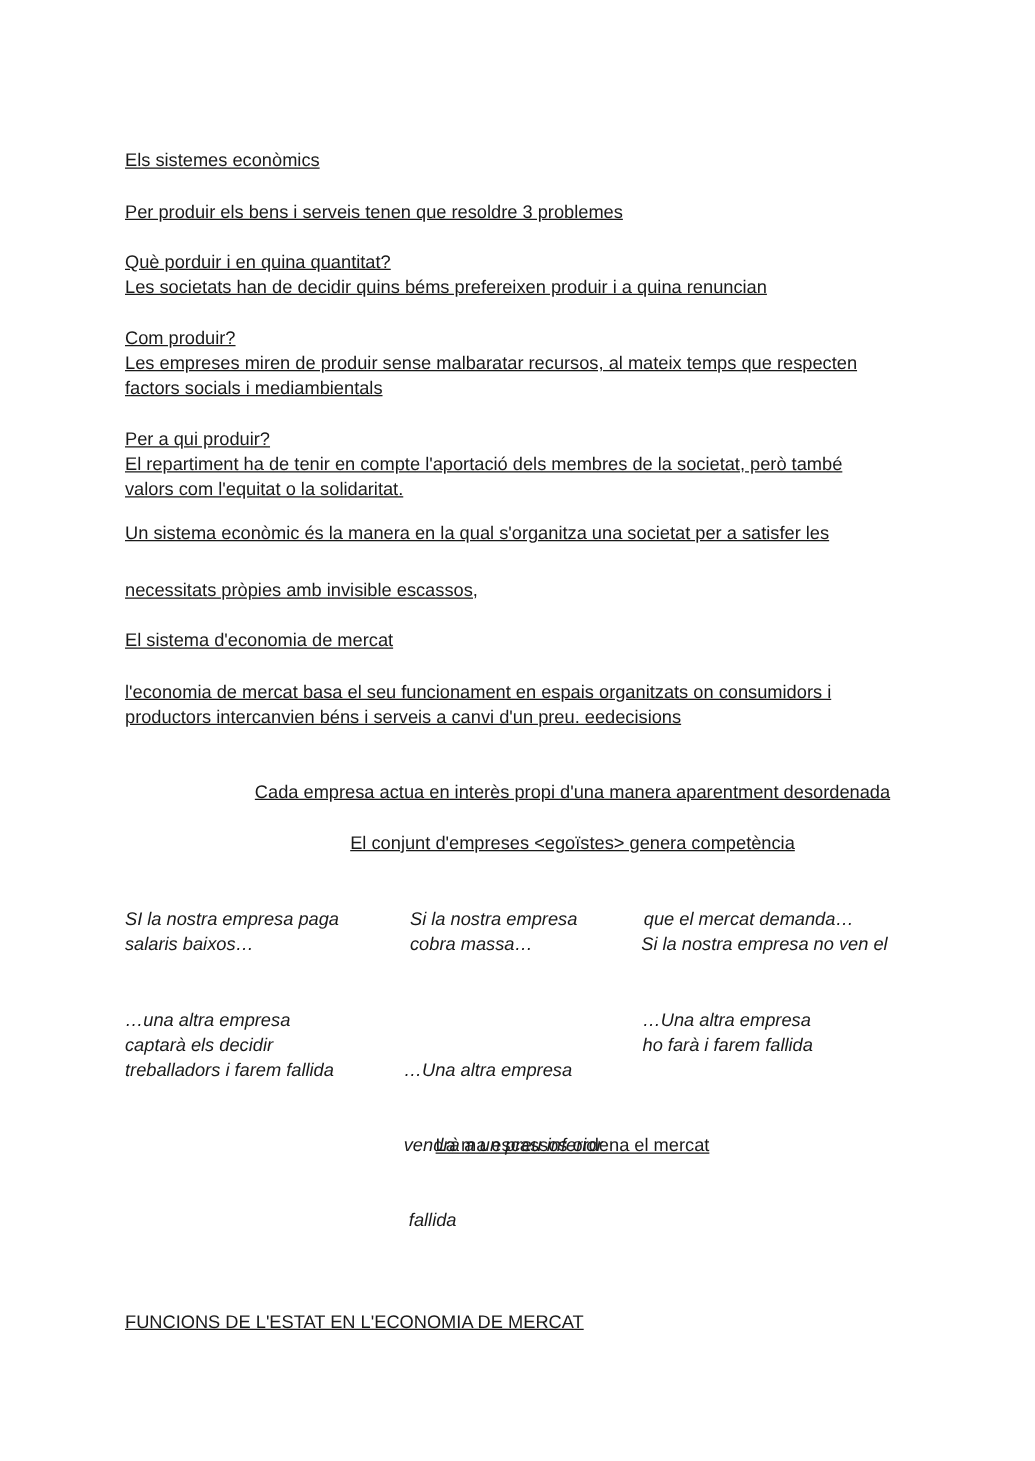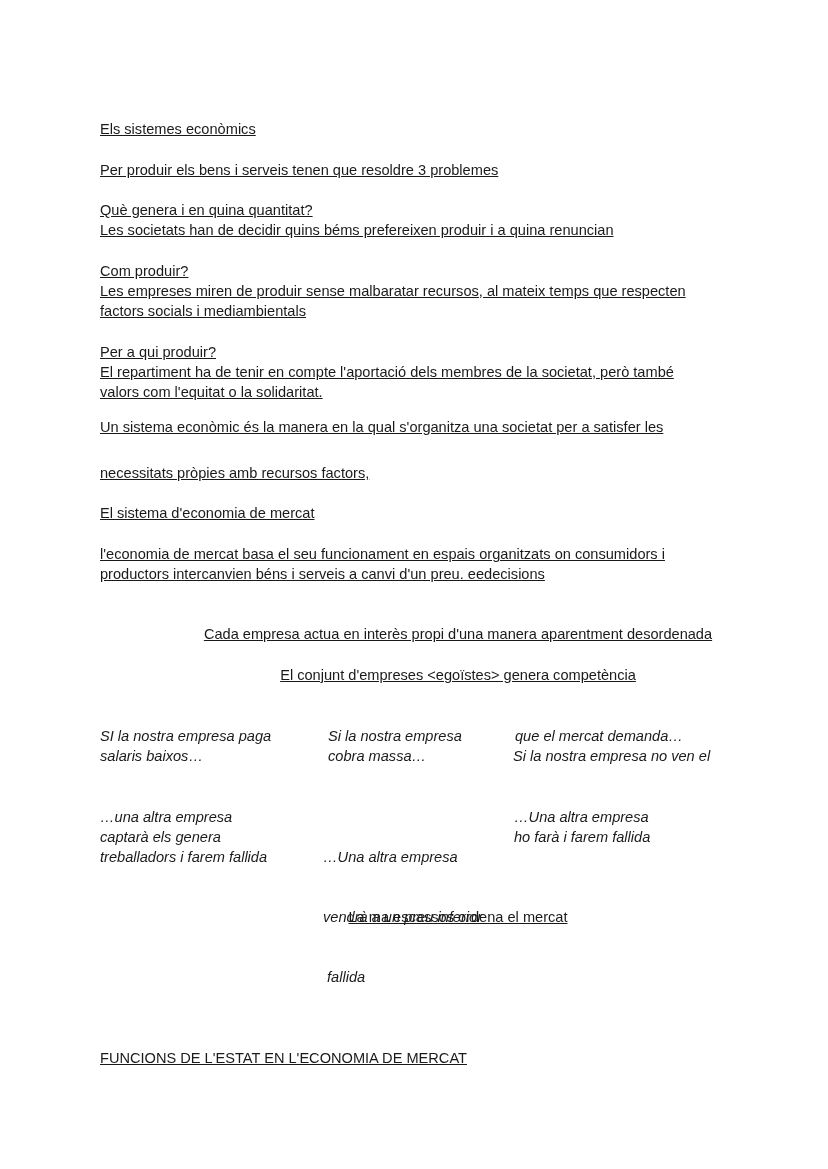--- a/index.html
+++ b/index.html
@@ -10,33 +10,33 @@
   .center { left: 0; width: 828px; text-align: center; padding-left: 44px; }
   .col { position: absolute; line-height: 20px; white-space: nowrap; font-style: italic; }
 </style>
 </head>
 <body>
 
 <div>
   <div class="line l" style="top:119px">Els sistemes econòmics</div>
   <div class="line l" style="top:160px">Per produir els bens i serveis tenen que resoldre 3 problemes</div>
 
-  <div class="line l" style="top:200px">Què genera i en quina quantitat?</div>
+  <div class="line l" style="top:200px">Què porduir i en quina quantitat?</div>
   <div class="line l" style="top:220px">Les societats han de decidir quins béms prefereixen produir i a quina renuncian</div>
 
   <div class="line l" style="top:261px">Com produir?</div>
   <div class="line l" style="top:281px">Les empreses miren de produir sense malbaratar recursos, al mateix temps que respecten</div>
   <div class="line l" style="top:301px">factors socials i mediambientals</div>
 
   <div class="line l" style="top:342px">Per a qui produir?</div>
   <div class="line l" style="top:362px">El repartiment ha de tenir en compte l'aportació dels membres de la societat, però també</div>
   <div class="line l" style="top:382px">valors com l'equitat o la solidaritat.</div>
 
   <div class="line l" style="top:417px">Un sistema econòmic és la manera en la qual s'organitza una societat per a satisfer les</div>
-  <div class="line l" style="top:463px">necessitats pròpies amb recursos factors,</div>
+  <div class="line l" style="top:463px">necessitats pròpies amb invisible escassos,</div>
 
   <div class="line l" style="top:503px">El sistema d'economia de mercat</div>
 
   <div class="line l" style="top:544px">l'economia de mercat basa el seu funcionament en espais organitzats on consumidors i</div>
   <div class="line l" style="top:564px">productors intercanvien béns i serveis a canvi d'un preu. eedecisions</div>
 
   <div class="line center" style="top:624px; left:0px;">Cada empresa actua en interès propi d'una manera aparentment desordenada</div>
   <div class="line center" style="top:665px">El conjunt d'empreses &lt;egoïstes&gt; genera competència</div>
 
   <div class="col" style="left:100px; top:726px">
@@ -47,21 +47,21 @@
     <div>Si la nostra empresa</div>
     <div>cobra massa…</div>
   </div>
   <div class="col" style="left:513px; top:726px">
     <div style="padding-left:2px">que el mercat demanda…</div>
     <div>Si la nostra empresa no ven el</div>
   </div>
 
   <div class="col" style="left:100px; top:807px">
     <div>…una altra empresa</div>
-    <div>captarà els genera</div>
+    <div>captarà els decidir</div>
     <div>treballadors i farem fallida</div>
   </div>
   <div class="col" style="left:323px; top:807px; white-space:pre;">
     <div>…Una altra empresa</div>
     <div>vendrà a un preu inferior</div>
     <div> fallida</div>
   </div>
   <div class="col" style="left:514px; top:807px">
     <div>…Una altra empresa</div>
     <div>ho farà i farem fallida</div>

